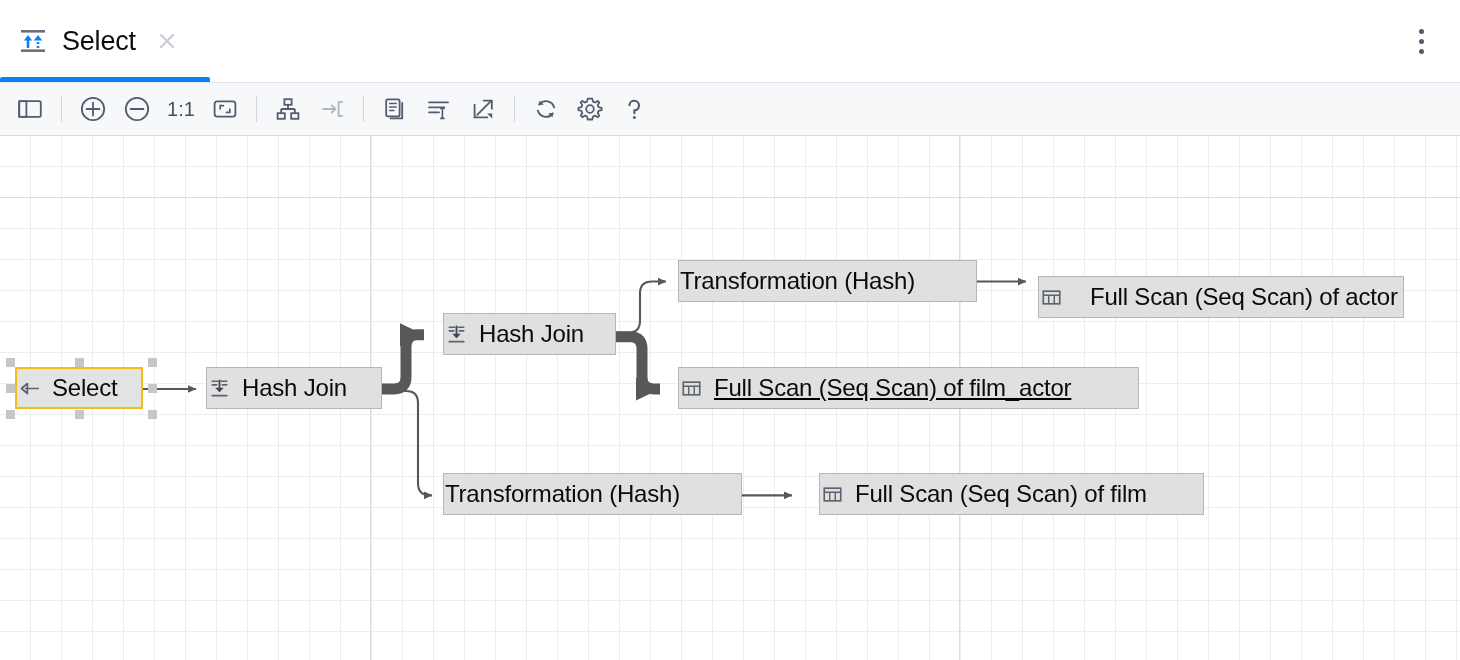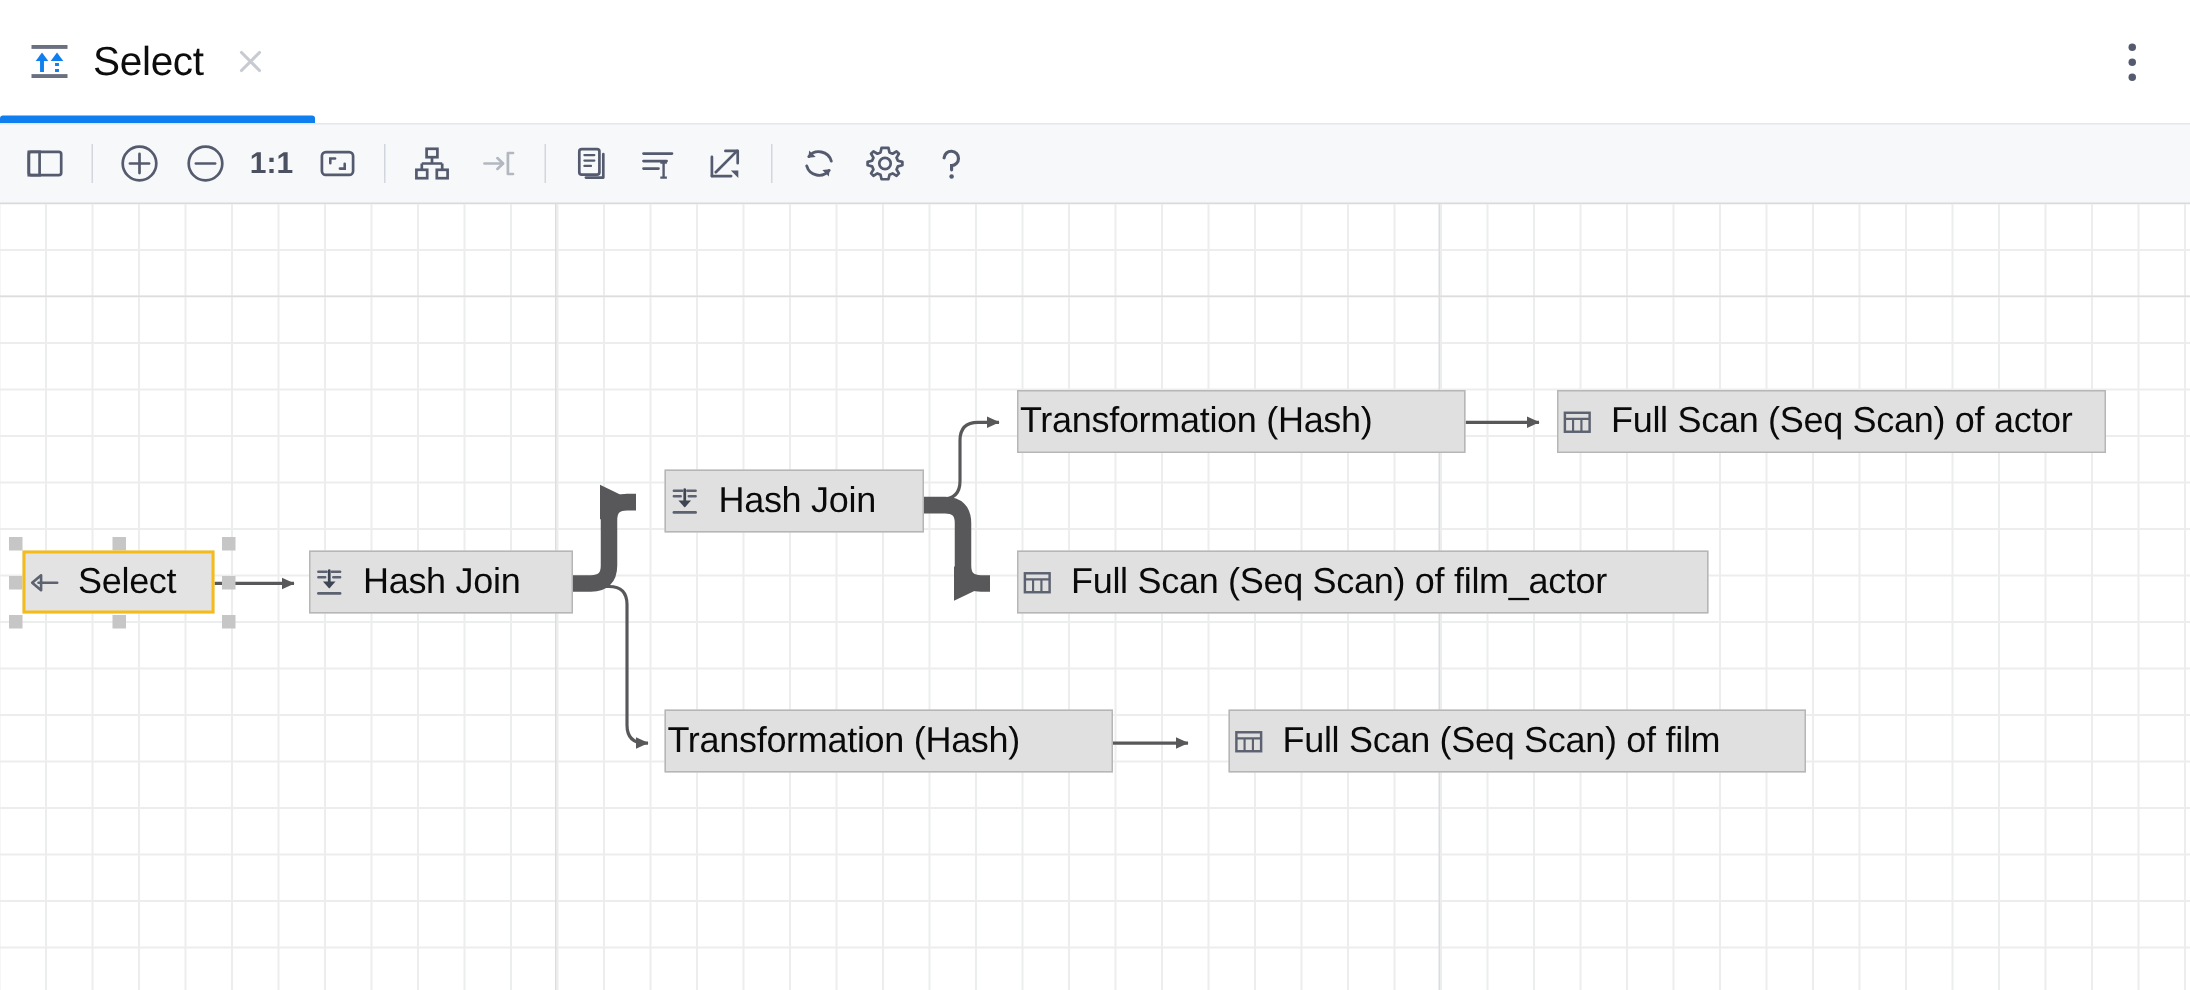--- a/index.html
+++ b/index.html
@@ -107,21 +107,21 @@
     height: 44px;
     display: flex;
     align-items: center;
     justify-content: center;
     flex: 0 0 44px;
     color: #555b6e;
   }
   .tbtn svg { display: block; }
   .tbtn.zoomlabel {
     font-size: 20px;
-    font-weight: bold;
+    font-weight: normal;
     color: #4c5161;
     letter-spacing: 0px;
   }
   .tbtn.dim { color: #b3b7c0; }
   .tsep {
     width: 1px;
     height: 26px;
     background: #d3d6dd;
     margin: 0 9px;
     flex: 0 0 1px;
@@ -436,31 +436,31 @@
           <path d="M4.4 19.4 L19.6 19.4" stroke="#5c6270" stroke-width="1.8" stroke-linecap="round"></path>
         </svg>
       </span>
       <span class="nlabel">Hash Join</span>
     </div>
 
     <div class="node" style="left:678px; top:124px; width:299px;">
       <span class="nlabel">Transformation (Hash)</span>
     </div>
 
-    <div class="node" style="left:1038px; top:124px; width:366px;">
+    <div class="node" style="left:1038px; top:140px; width:366px;gap:16px;">
       <span class="nicon">
         <svg viewBox="0 0 24 24" width="23" height="23">
           <rect x="3.4" y="5.4" width="17.2" height="13.2" fill="none" stroke="#5c6270" stroke-width="1.7"></rect>
           <path d="M3.4 9.6 L20.6 9.6 M9.1 9.6 L9.1 18.6 M14.9 9.6 L14.9 18.6" stroke="#5c6270" stroke-width="1.5"></path>
         </svg>
       </span>
       <span class="nlabel">Full Scan (Seq Scan) of actor</span>
     </div>
 
-    <div class="node" style="left:678px; top:231px; width:461px;">
+    <div class="node" style="left:678px; top:231px; width:461px;text-decoration:underline;">
       <span class="nicon">
         <svg viewBox="0 0 24 24" width="23" height="23">
           <rect x="3.4" y="5.4" width="17.2" height="13.2" fill="none" stroke="#5c6270" stroke-width="1.7"></rect>
           <path d="M3.4 9.6 L20.6 9.6 M9.1 9.6 L9.1 18.6 M14.9 9.6 L14.9 18.6" stroke="#5c6270" stroke-width="1.5"></path>
         </svg>
       </span>
       <span class="nlabel">Full Scan (Seq Scan) of film_actor</span>
     </div>
 
     <div class="node" style="left:443px; top:337px; width:299px;">

